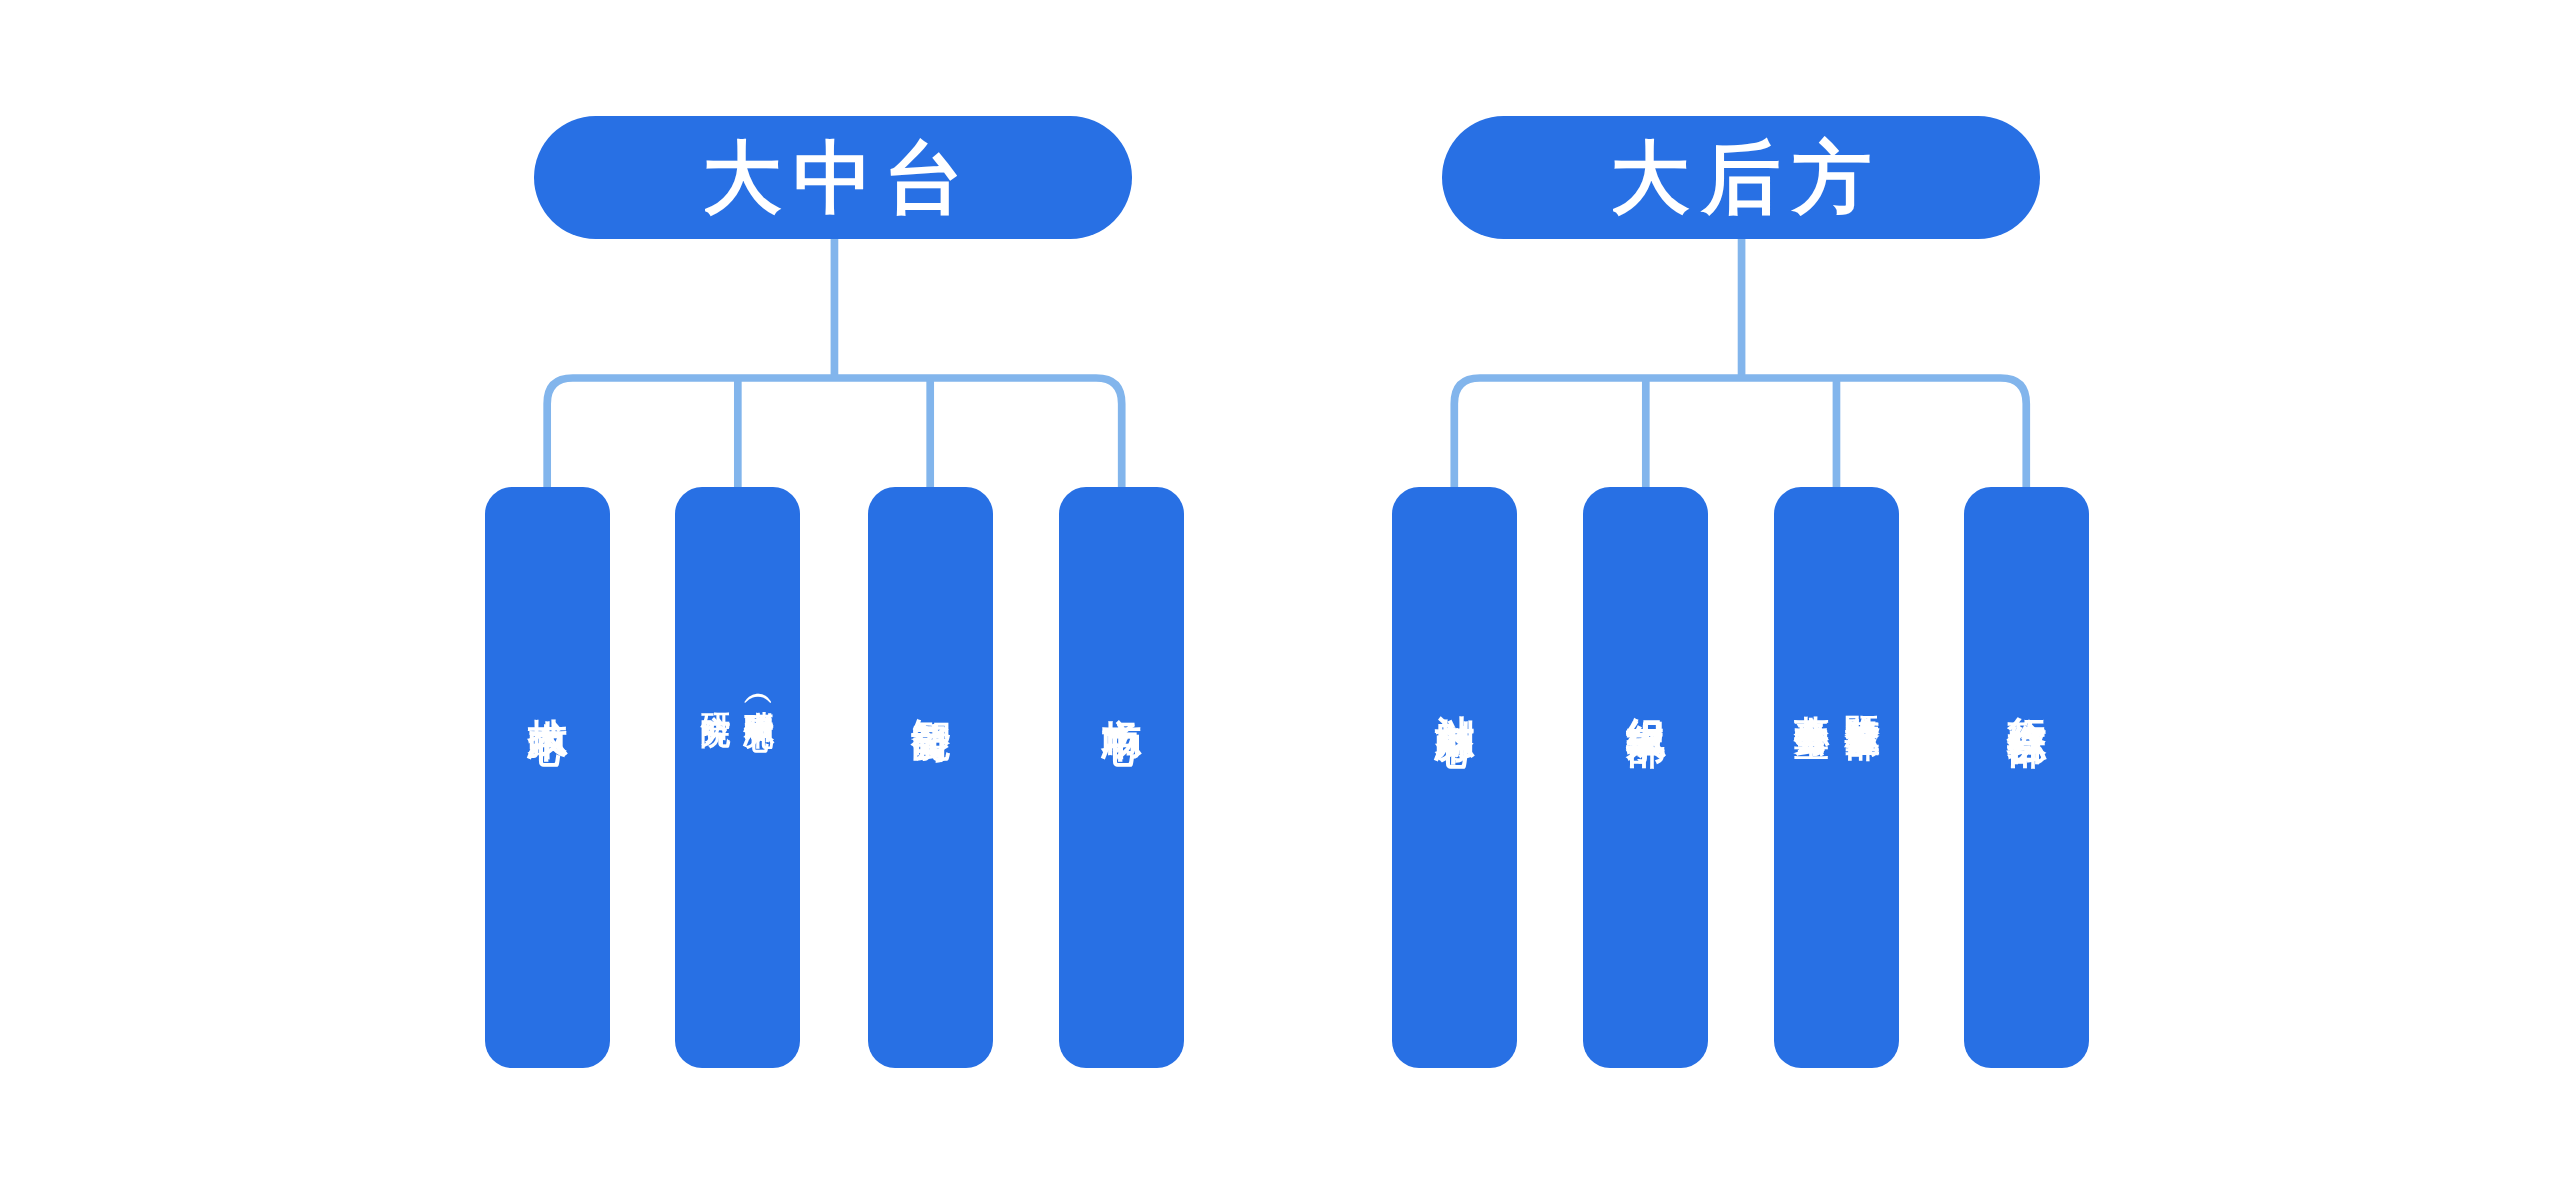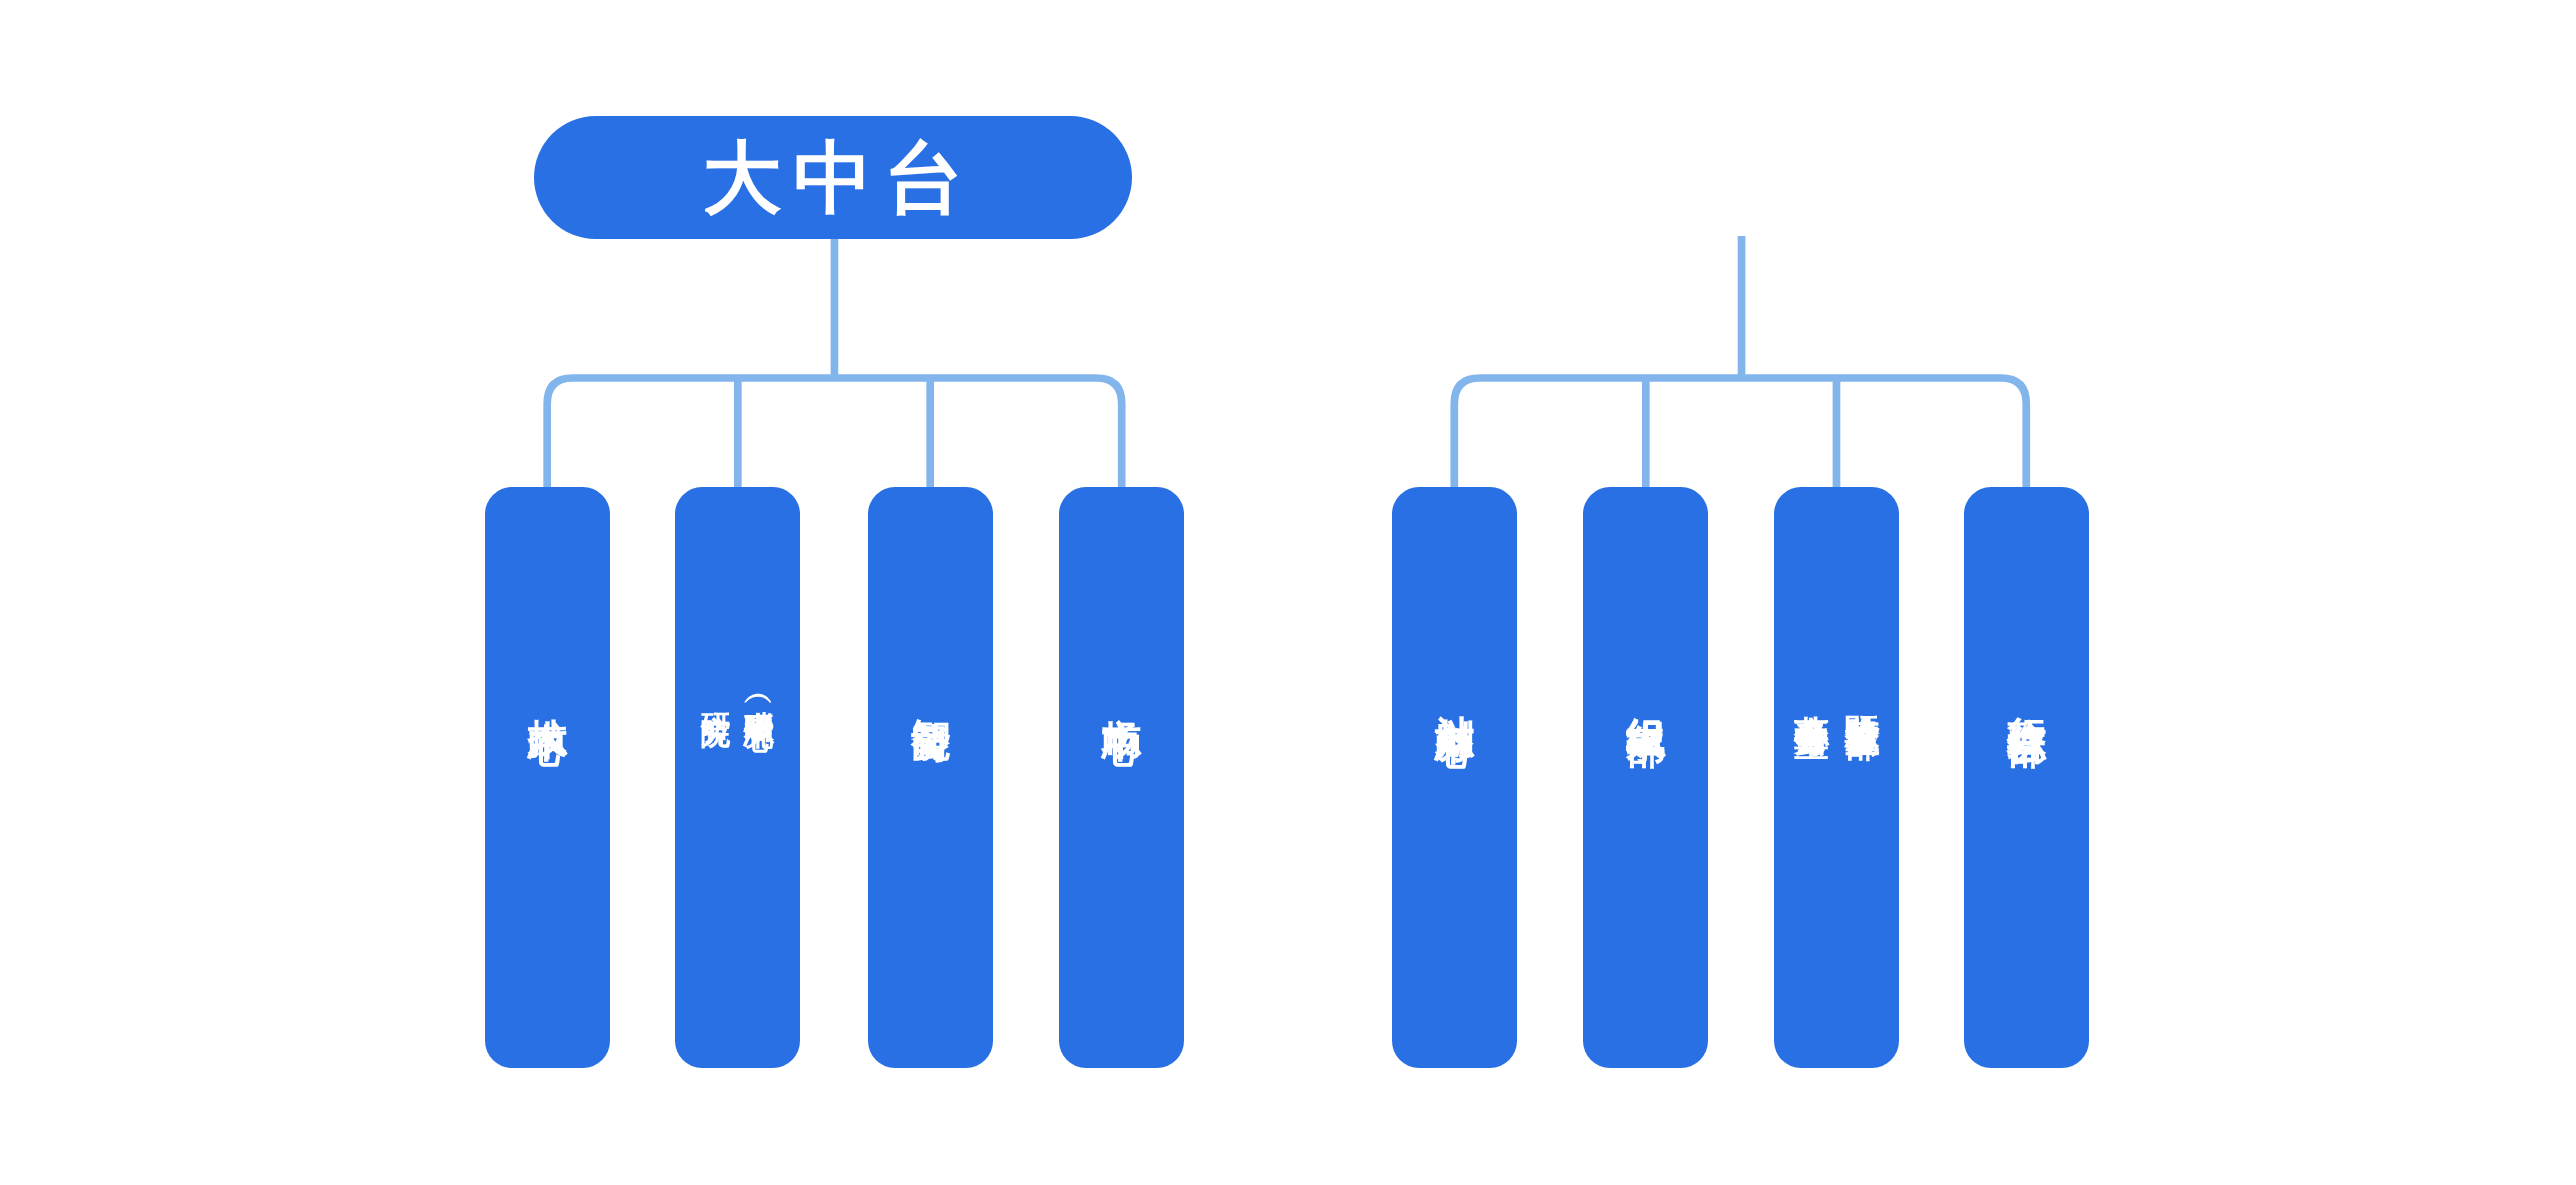--- a/index.html
+++ b/index.html
@@ -78,20 +78,21 @@
     <path d="M863 442 L863 574"></path>
     <path d="M1088 442 L1088 574"></path>
 
     <path d="M2037 276 L2037 442"></path>
     <path d="M1701 574 L1701 472 Q1701 442 1731 442 L2340 442 Q2370 442 2370 472 L2370 574"></path>
     <path d="M1925 442 L1925 574"></path>
     <path d="M2148 442 L2148 574"></path>
   </svg>
 
   <div class="node root-node root-left">大中台</div>
+  <div class="node root-node root-right">大后方</div>
 
   <div class="node branch-node c-l1 fs-lg">
     <div class="branch-label">技术中心</div>
   </div>
   <div class="node branch-node c-l2 fs-sm">
     <div class="branch-label">研究院
 （碳中和研究中心）</div>
   </div>
   <div class="node branch-node c-l3 fs-lg">
     <div class="branch-label">智能公司</div>

